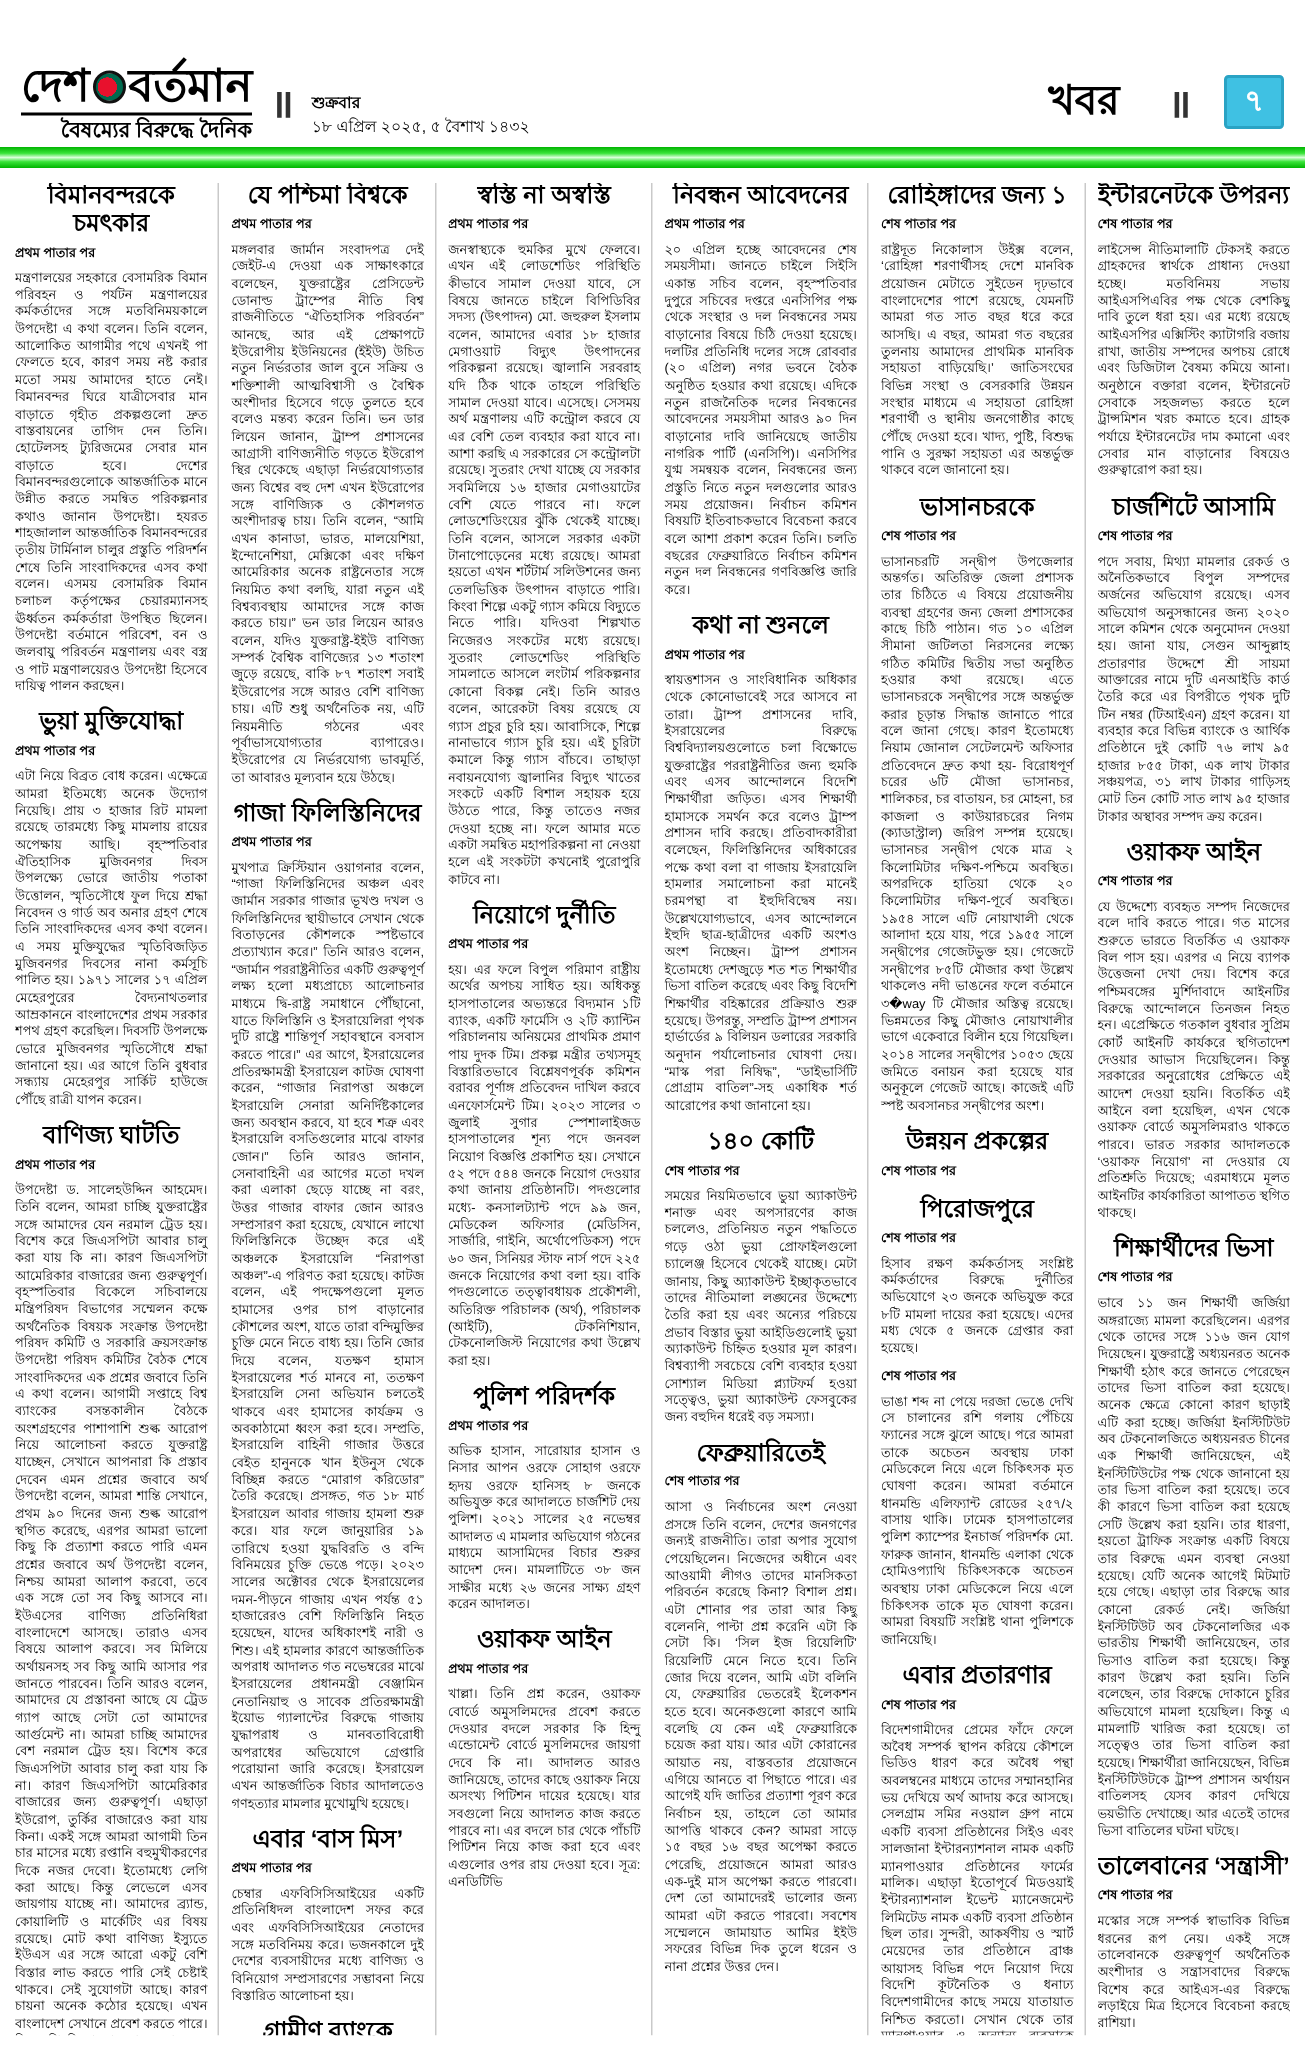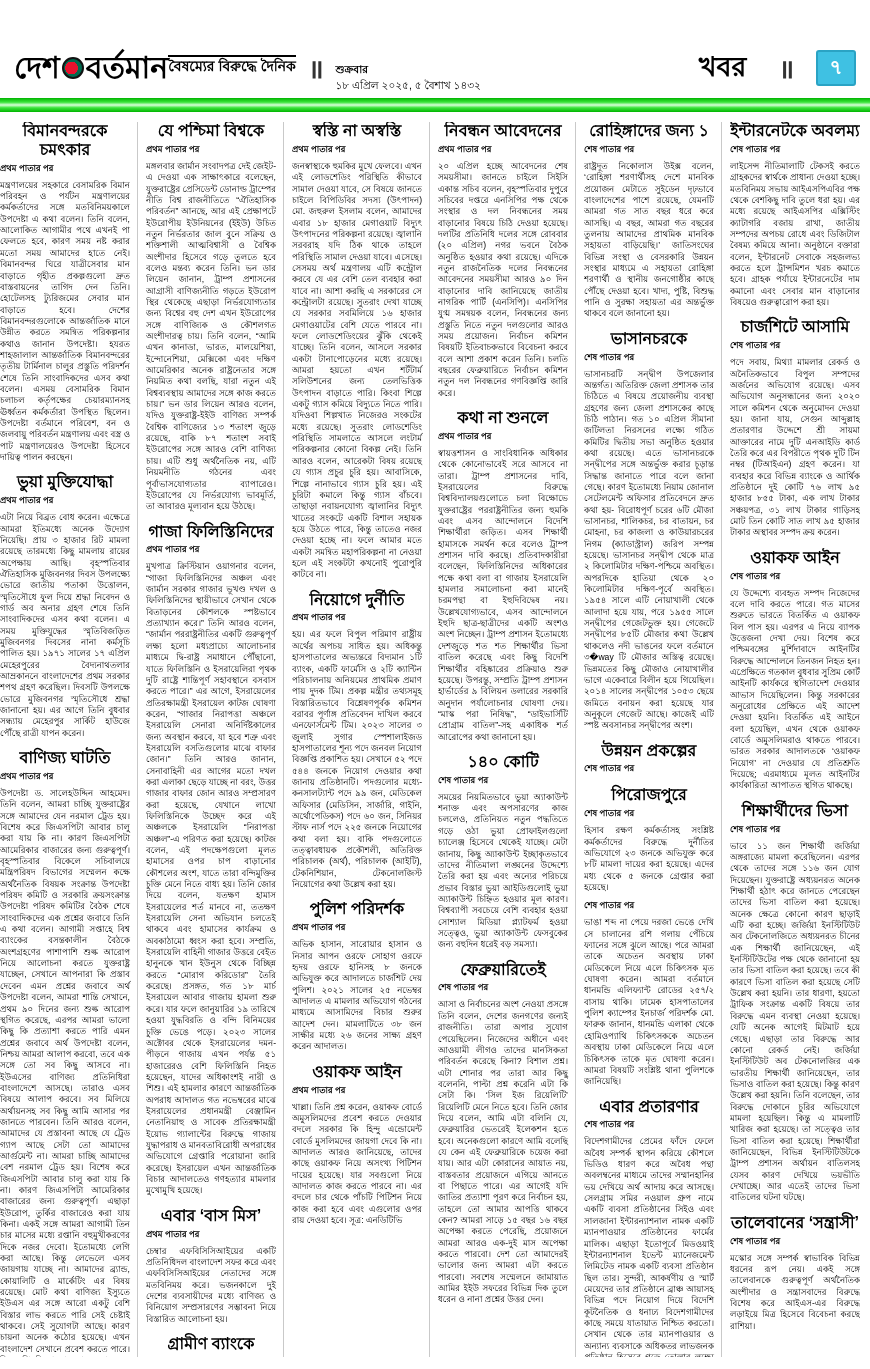--- a/index.html
+++ b/index.html
@@ -1,32 +1,32 @@
 <!DOCTYPE html>
 <html><head>
 <meta charset="utf-8">
 <style>
   html,body{margin:0;padding:0;background:#ffffff;}
   body{width:870px;height:1369px;overflow:hidden;font-family:"Liberation Sans","DejaVu Sans",sans-serif;color:#000;}
   .masthead{display:flex;align-items:center;margin:44px 14px 6px 14px;height:48px;}
-  .logo-block{display:flex;line-height:1;}
+  .logo-block{display:flex;flex-direction:column;line-height:1;}
   .logo-line{display:flex;align-items:center;font-weight:bold;font-size:30px;letter-spacing:0;}
   .logo-circle{width:18px;height:18px;border-radius:50%;display:inline-block;margin:0 2px;border:2px solid #111;
     background:radial-gradient(circle at 42% 50%, #e8112d 0 46%, #006a4e 47% 100%);}
   .logo-underline{border-top:2px solid #000;margin-top:2px;padding-top:2px;text-align:right;font-size:14px;font-weight:bold;}
   .mh-divider{font-size:26px;color:#333;margin:0 12px;font-weight:bold;}
   .date-block{font-size:10.5px;line-height:1.5;}
   .date-day{font-weight:bold;margin-top:20px;}
   .mh-spacer{flex:1;}
   .section-label{font-size:27px;font-weight:bold;margin-right:20px;}
   .page-box{width:36px;height:32px;background:#3fc1e3;border:2px solid #2aa3c4;border-radius:3px;
     color:#fff;font-size:20px;font-weight:bold;display:flex;align-items:center;justify-content:center;margin-left:10px;}
   .green-bar{height:14px;margin:0;width:100%;
     background:linear-gradient(180deg,#00b400 0%,#3ae43a 30%,#d9ffd9 50%,#3ae43a 70%,#00b400 100%);}
-  .columns{display:flex;align-items:flex-start;padding:10px 10px 0 0;gap:8px;height:1235px;overflow:hidden;}
+  .columns{display:flex;align-items:flex-start;padding:10px 10px 0 10px;gap:8px;height:1235px;overflow:hidden;}
   .col{flex:1;min-width:0;height:100%;overflow:hidden;}
   .col:not(:last-child){border-right:1px solid #c9c9c9;padding-right:7px;}
   .article{margin-bottom:6px;}
   .headline{font-size:16px;font-weight:bold;text-align:center;line-height:1.18;margin:10px 0 2px 0;}
   .article:first-child .headline{margin-top:0;}
   .cont{font-size:8.5px;font-weight:bold;margin:2px 0 4px 0;}
   .bodytext{font-size:8.6px;line-height:1.32;text-align:justify;word-break:break-word;}
 </style>
 </head>
 <body>
@@ -160,21 +160,21 @@
         <div class="bodytext">ভাঙা শব্দ না পেয়ে দরজা ভেঙে দেখি সে চালানের রশি গলায় পেঁচিয়ে ফ্যানের সঙ্গে ঝুলে আছে। পরে আমরা তাকে অচেতন অবস্থায় ঢাকা মেডিকেলে নিয়ে এলে চিকিৎসক মৃত ঘোষণা করেন। আমরা বর্তমানে ধানমন্ডি এলিফ্যান্ট রোডের ২৫৭/২ বাসায় থাকি। ঢামেক হাসপাতালের পুলিশ ক্যাম্পের ইনচার্জ পরিদর্শক মো. ফারুক জানান, ধানমন্ডি এলাকা থেকে হোমিওপ্যাথি চিকিৎসককে অচেতন অবস্থায় ঢাকা মেডিকেলে নিয়ে এলে চিকিৎসক তাকে মৃত ঘোষণা করেন। আমরা বিষয়টি সংশ্লিষ্ট থানা পুলিশকে জানিয়েছি।</div>
       </div>
       <div class="article">
         <div class="headline">এবার প্রতারণার</div>
         <div class="cont">শেষ পাতার পর</div>
         <div class="bodytext">বিদেশগামীদের প্রেমের ফাঁদে ফেলে অবৈধ সম্পর্ক স্থাপন করিয়ে কৌশলে ভিডিও ধারণ করে অবৈধ পন্থা অবলম্বনের মাধ্যমে তাদের সম্মানহানির ভয় দেখিয়ে অর্থ আদায় করে আসছে। সেলগ্রাম সমির নওয়াল গ্রুপ নামে একটি ব্যবসা প্রতিষ্ঠানের সিইও এবং সালজানা ইন্টারন্যাশনাল নামক একটি ম্যানপাওয়ার প্রতিষ্ঠানের ফার্মের মালিক। এছাড়া ইতোপূর্বে মিডওয়াই ইন্টারন্যাশনাল ইভেন্ট ম্যানেজমেন্ট লিমিটেড নামক একটি ব্যবসা প্রতিষ্ঠান ছিল তার। সুন্দরী, আকর্ষণীয় ও স্মার্ট মেয়েদের তার প্রতিষ্ঠানে ব্রাঞ্চ আয়াসহ বিভিন্ন পদে নিয়োগ দিয়ে বিদেশি কূটনৈতিক ও ধনাঢ্য বিদেশগামীদের কাছে সময়ে যাতায়াত নিশ্চিত করতো। সেখান থেকে তার ম্যানপাওয়ার ও অন্যান্য ব্যবসাকে অধিকতর লাভজনক প্রতিষ্ঠান হিসেবে গড়ে তোলার লক্ষ্যে চক্রান্তের অংশ হিসেবে অসৎ উদ্দেশ্যে তার সহযোগী আসামিদের সহায়তায় বিভিন্ন কর্মকৌশলে টার্গেট করে।</div>
       </div>
     </div>
     <div class="col">
       <div class="article">
-        <div class="headline">ইন্টারনেটকে অবলম্য</div>
+        <div class="headline">ইন্টারনেটকে উপরন্য</div>
         <div class="cont">শেষ পাতার পর</div>
         <div class="bodytext">লাইসেন্স নীতিমালাটি টেকসই করতে গ্রাহকদের স্বার্থকে প্রাধান্য দেওয়া হচ্ছে। মতবিনিময় সভায় আইএসপিএবির পক্ষ থেকে বেশকিছু দাবি তুলে ধরা হয়। এর মধ্যে রয়েছে আইএসপির এক্সিস্টিং ক্যাটাগরি বজায় রাখা, জাতীয় সম্পদের অপচয় রোধে এবং ডিজিটাল বৈষম্য কমিয়ে আনা। অনুষ্ঠানে বক্তারা বলেন, ইন্টারনেট সেবাকে সহজলভ্য করতে হলে ট্রান্সমিশন খরচ কমাতে হবে। গ্রাহক পর্যায়ে ইন্টারনেটের দাম কমানো এবং সেবার মান বাড়ানোর বিষয়েও গুরুত্বারোপ করা হয়।</div>
       </div>
       <div class="article">
         <div class="headline">চার্জশিটে আসামি</div>
         <div class="cont">শেষ পাতার পর</div>
         <div class="bodytext">পদে সবায়, মিথ্যা মামলার রেকর্ড ও অনৈতিকভাবে বিপুল সম্পদের অর্জনের অভিযোগ রয়েছে। এসব অভিযোগ অনুসন্ধানের জন্য ২০২০ সালে কমিশন থেকে অনুমোদন দেওয়া হয়। জানা যায়, সেগুন আব্দুল্লাহ প্রতারণার উদ্দেশে শ্রী সায়মা আক্তারের নামে দুটি এনআইডি কার্ড তৈরি করে এর বিপরীতে পৃথক দুটি টিন নম্বর (টিআইএন) গ্রহণ করেন। যা ব্যবহার করে বিভিন্ন ব্যাংকে ও আর্থিক প্রতিষ্ঠানে দুই কোটি ৭৬ লাখ ৯৫ হাজার ৮৫৫ টাকা, এক লাখ টাকার সঞ্চয়পত্র, ৩১ লাখ টাকার গাড়িসহ মোট তিন কোটি সাত লাখ ৯৫ হাজার টাকার অস্থাবর সম্পদ ক্রয় করেন।</div>
       </div>
       <div class="article">
         <div class="headline">ওয়াকফ আইন</div>

